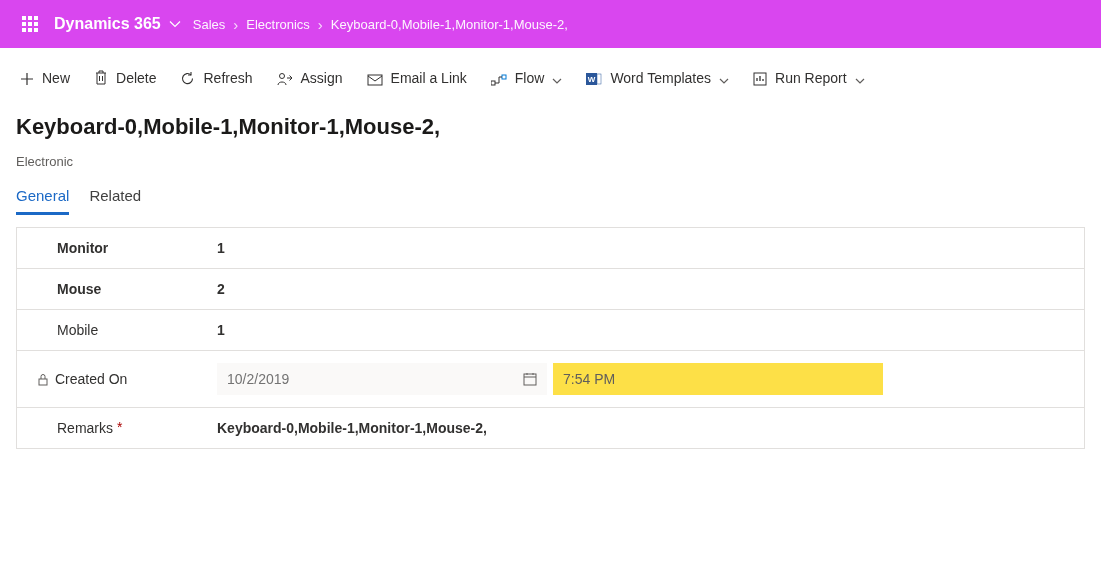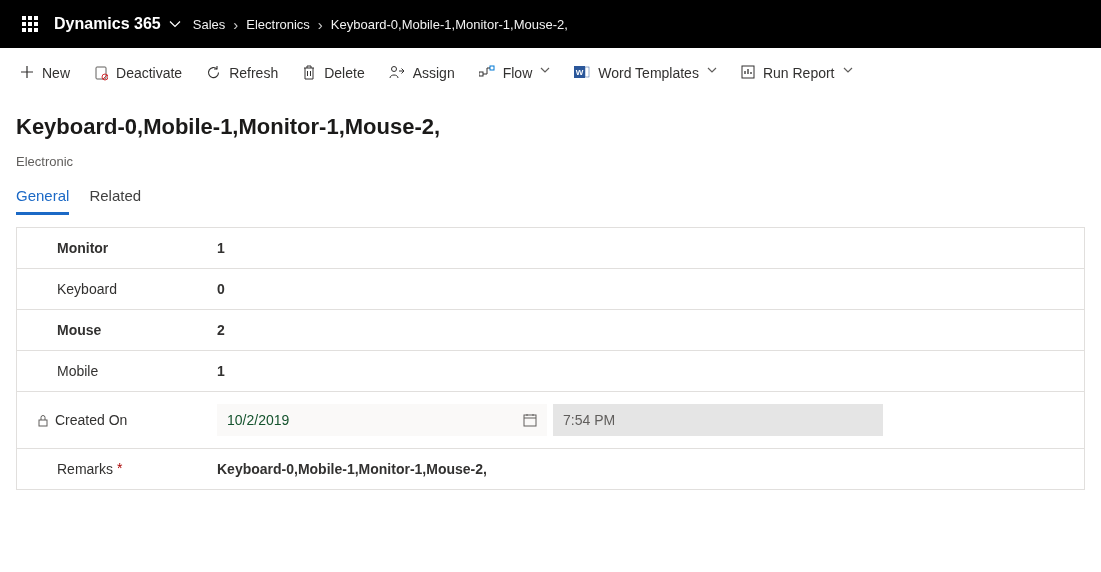--- a/index.html
+++ b/index.html
@@ -1,30 +1,30 @@
 <!DOCTYPE html>
 <html><head>
 <meta charset="utf-8">
 <style>
 * { box-sizing: border-box; margin: 0; padding: 0; }
 body { font-family: "Segoe UI", Tahoma, sans-serif; font-size: 14px; color: #323130; background: #fff; width: 1101px; }
 
 
-.topbar { background: #000000; color: #fff; height: 48px; display: flex; align-items: center; padding-left: 6px; }
+.topbar { background: #d946ef; color: #fff; height: 48px; display: flex; align-items: center; padding-left: 6px; }
 .waffle { width: 48px; height: 48px; display: flex; align-items: center; justify-content: center; }
 .waffle-grid { width: 16px; height: 16px; display: grid; grid-template-columns: repeat(3, 4px); grid-template-rows: repeat(3, 4px); gap: 2px; }
 .waffle-grid span { background: #fff; width: 4px; height: 4px; }
 .brand { font-size: 16px; font-weight: 600; padding: 0 6px 0 0; }
 .brand-caret { margin: 0 12px 0 2px; }
 .crumb-sep { margin: 0 8px; opacity: 0.8; font-size: 15px; }
 .bc-item { font-size: 13px; opacity: 0.95; }
 
 
 .cmdbar { height: 42px; display: flex; align-items: center; padding: 0 8px; border-bottom: 0; }
-.cmd { display: inline-flex; align-items: flex-start; height: 42px; padding: 17px 12px; cursor: pointer; font-size: 14px; color: #323130; }
+.cmd { display: inline-flex; align-items: flex-end; height: 42px; padding: 4px 12px; cursor: pointer; font-size: 14px; color: #323130; }
 .cmd .ic { margin-right: 8px; display: inline-flex; align-items: center; }
 .cmd .caret { margin-left: 8px; color: #605e5c; }
 
 
 .pagehdr { padding: 24px 16px 0 16px; }
 .pagehdr h1 { font-size: 22px; font-weight: 600; color: #1b1a19; }
 .subtitle { font-size: 13px; color: #605e5c; margin-top: 14px; }
 
 
 .tabs { padding: 18px 16px 0 16px; display: flex; gap: 20px; }
@@ -35,22 +35,22 @@
 .panel { margin: 12px 16px 16px 16px; border: 1px solid #e1dfdd; }
 .row { display: flex; align-items: center; padding: 12px 20px; }
 .row + .row { border-top: 1px solid #e1dfdd; }
 .label-cell { width: 180px; font-size: 14px; color: #323130; display: flex; align-items: center; }
 .lock-icon { margin-right: 6px; color: #605e5c; }
 .req { color: #a80000; margin-left: 4px; position: relative; top: -1px; }
 .value-cell { flex: 1; font-size: 14px; font-weight: 600; color: #323130; }
 
 
 .createdon-wrap { flex: 1; display: flex; gap: 6px; }
-.date-box { flex: 0 0 330px; background: #faf9f8; height: 32px; display: flex; align-items: center; padding: 0 10px; justify-content: space-between; color: #14532d; }
-.time-box { flex: 0 0 330px; background: #e5e5e5; height: 32px; display: flex; align-items: center; padding: 0 10px; color: #605e5c; }
+.date-box { flex: 0 0 330px; background: #faf9f8; height: 32px; display: flex; align-items: center; padding: 0 10px; justify-content: space-between; color: #737373; }
+.time-box { flex: 0 0 330px; background: #fde047; height: 32px; display: flex; align-items: center; padding: 0 10px; color: #605e5c; }
 
 svg { display: block; }
 </style>
 </head>
 <body>
 
 <div class="topbar">
   <div class="waffle">
     <div class="waffle-grid">
       <span></span>
@@ -82,58 +82,57 @@
     <span class="ic">
       <svg width="14" height="14" viewBox="0 0 14 14">
           <path d="M7 1 V13 M1 7 H13" stroke="#323130" stroke-width="1.2" fill="none"></path>
         </svg>
     </span>
     <span>New</span>
   </div>
   <div class="cmd">
     <span class="ic">
       <svg width="14" height="16" viewBox="0 0 14 16">
-          <rect x="2" y="2" width="10" height="12" rx="1" fill="none" stroke="#605e5c" stroke-width="1"></rect>
-          <circle cx="11" cy="12" r="3" fill="none" stroke="#d13438" stroke-width="1"></circle>
-          <path d="M9 14 L13 10" stroke="#d13438" stroke-width="1"></path>
-        </svg>
-    </span>
-    <span>Deactivate</span>
+          <path d="M2 3 H12 M5 3 V1 H9 V3 M3 3 V14 H11 V3" fill="none" stroke="#323130" stroke-width="1"></path>
+          <path d="M5.5 6 V11 M8.5 6 V11" stroke="#323130" stroke-width="1"></path>
+        </svg>
+    </span>
+    <span>Delete</span>
   </div>
   <div class="cmd">
     <span class="ic">
       <svg width="15" height="15" viewBox="0 0 15 15">
           <path d="M12.5 7.5 A5 5 0 1 1 11 4" fill="none" stroke="#323130" stroke-width="1.1"></path>
           <path d="M11 1 L11 4 L8 4" fill="none" stroke="#323130" stroke-width="1.1"></path>
         </svg>
     </span>
     <span>Refresh</span>
-  </div>
-  <div class="cmd">
-    <span class="ic">
-      <svg width="14" height="16" viewBox="0 0 14 16">
-          <path d="M2 3 H12 M5 3 V1 H9 V3 M3 3 V14 H11 V3" fill="none" stroke="#323130" stroke-width="1"></path>
-          <path d="M5.5 6 V11 M8.5 6 V11" stroke="#323130" stroke-width="1"></path>
-        </svg>
-    </span>
-    <span>Delete</span>
   </div>
   <div class="cmd">
     <span class="ic">
       <svg width="16" height="14" viewBox="0 0 16 14">
           <circle cx="5" cy="4" r="2.5" fill="none" stroke="#323130" stroke-width="1"></circle>
           <path d="M1 13 C1 9 9 9 9 13" fill="none" stroke="#323130" stroke-width="1"></path>
           <path d="M10 6 H15 M12.5 3.5 L15 6 L12.5 8.5" fill="none" stroke="#323130" stroke-width="1"></path>
         </svg>
     </span>
     <span>Assign</span>
   </div>
   <div class="cmd">
     <span class="ic">
       <svg width="16" height="12" viewBox="0 0 16 12">
+          <rect x="1" y="1" width="14" height="10" fill="none" stroke="#323130" stroke-width="1"></rect>
+          <path d="M1 2 L8 7 L15 2" fill="none" stroke="#323130" stroke-width="1"></path>
+        </svg>
+    </span>
+    <span>Email a Link</span>
+  </div>
+  <div class="cmd">
+    <span class="ic">
+      <svg width="16" height="12" viewBox="0 0 16 12">
           <rect x="0" y="7" width="4" height="4" fill="none" stroke="#323130" stroke-width="1"></rect>
           <rect x="11" y="1" width="4" height="4" fill="none" stroke="#0078d4" stroke-width="1"></rect>
           <path d="M4 9 H8 V3 H11" fill="none" stroke="#323130" stroke-width="1"></path>
         </svg>
     </span>
     <span>Flow</span>
     <span class="caret">
       <svg width="10" height="10" viewBox="0 0 10 10">
           <path d="M1 3 L5 7 L9 3" fill="none" stroke="#605e5c" stroke-width="1.2"></path>
         </svg>
@@ -180,24 +179,20 @@
   <div class="tab">Related</div>
 </div>
 
 <div class="panel">
 
   <div class="row">
     <div class="label-cell" style="padding-left:20px;font-weight:bold;">Monitor</div>
     <div class="value-cell">1</div>
   </div>
 
-  <div class="row">
-    <div class="label-cell" style="padding-left:20px;">Keyboard</div>
-    <div class="value-cell">0</div>
-  </div>
 
   <div class="row">
     <div class="label-cell" style="padding-left:20px;font-weight:bold;">Mouse</div>
     <div class="value-cell">2</div>
   </div>
 
   <div class="row">
     <div class="label-cell" style="padding-left:20px;">Mobile</div>
     <div class="value-cell">1</div>
   </div>

